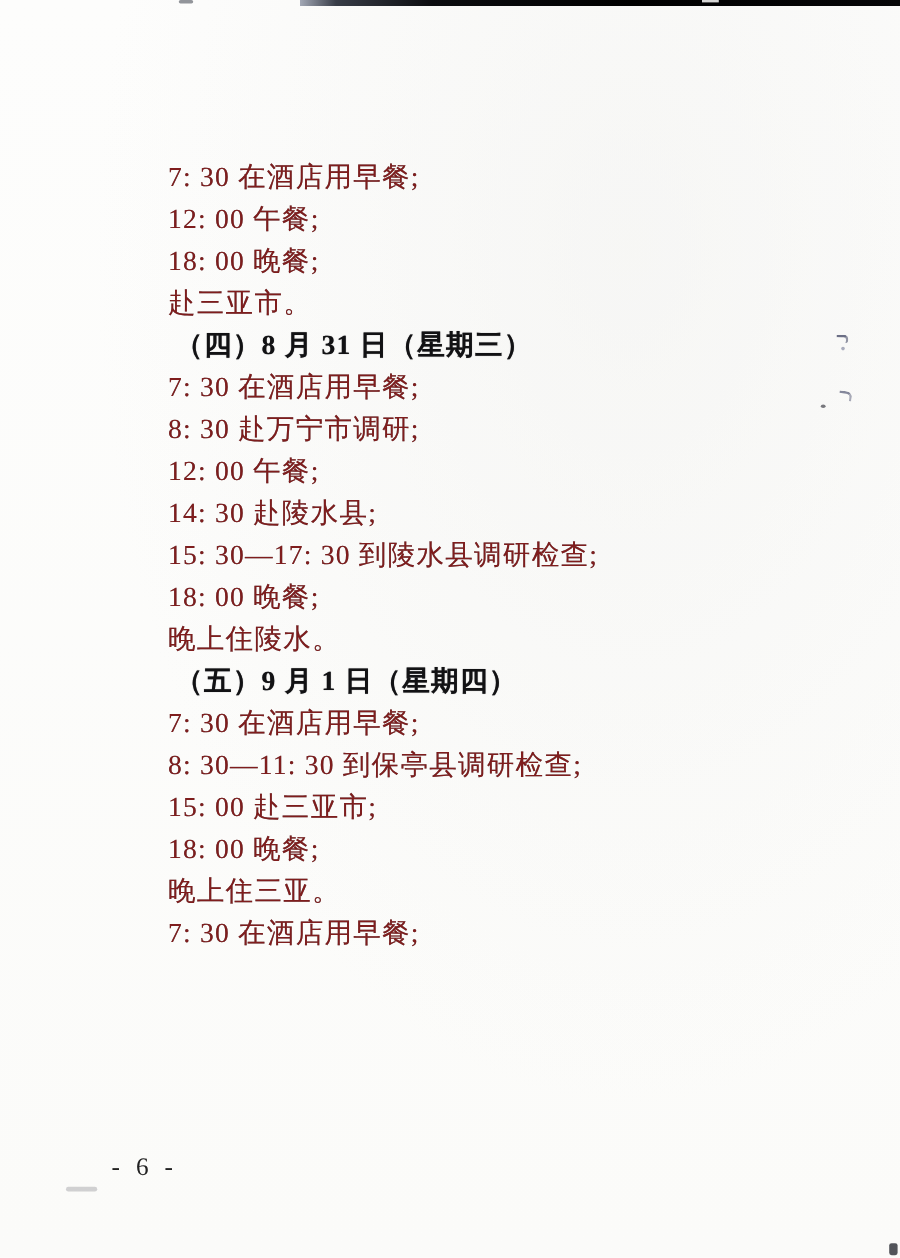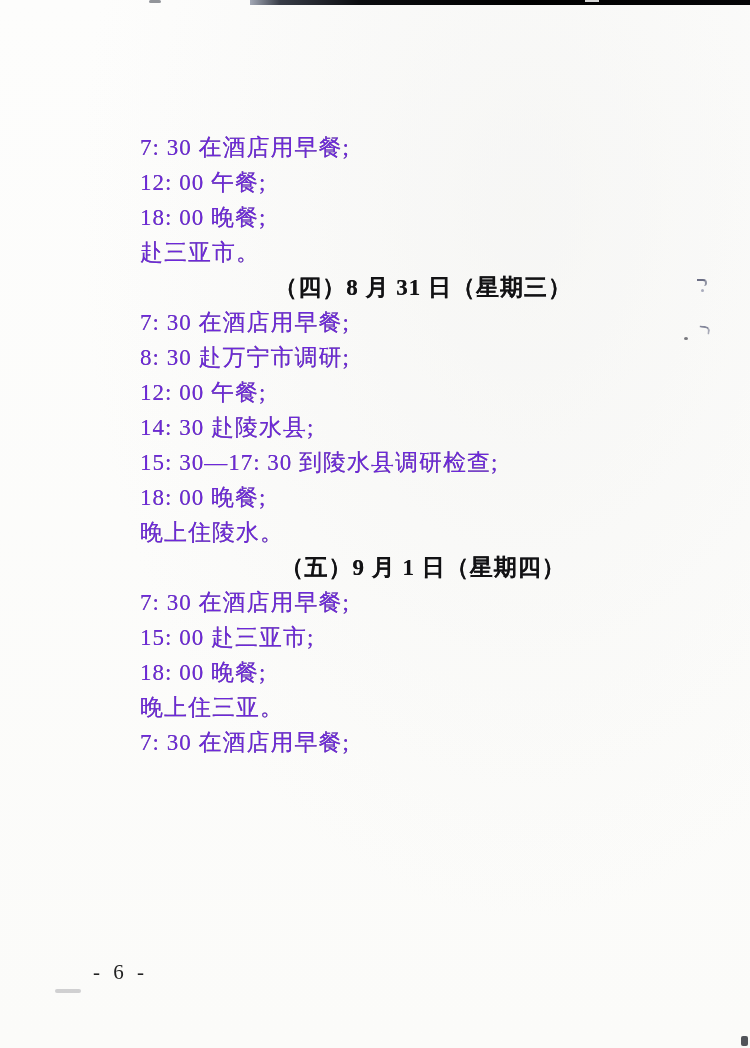--- a/index.html
+++ b/index.html
@@ -61,29 +61,28 @@
     left: 140px;
     top: 130px;
     width: 560px;
   }
   .line {
     height: 35px;
     line-height: 35px;
     font-size: 23px;
     letter-spacing: 1px;
     white-space: pre;
-    color: #6d28d9;
+    color: #7f1d1d;
     text-shadow: 0 0 0.5px rgba(20,20,25,0.55);
   }
   .line.heading {
     font-weight: bold;
     margin-left: 6px;
     color: #121214;
     text-shadow: 0 0 0.6px rgba(10,10,15,0.7);
-    text-align: center;
   }
   
   .footer {
     position: absolute;
     left: 93px;
     top: 960px;
     font-size: 21px;
     letter-spacing: 4px;
     color: #222;
     white-space: pre;
@@ -164,20 +163,21 @@
     <div class="line heading">（四）8 月 31 日（星期三）</div>
     <div class="line">7: 30 在酒店用早餐;</div>
     <div class="line">8: 30 赴万宁市调研;</div>
     <div class="line">12: 00 午餐;</div>
     <div class="line">14: 30 赴陵水县;</div>
     <div class="line">15: 30—17: 30 到陵水县调研检查;</div>
     <div class="line">18: 00 晚餐;</div>
     <div class="line">晚上住陵水。</div>
     <div class="line heading">（五）9 月 1 日（星期四）</div>
     <div class="line">7: 30 在酒店用早餐;</div>
+    <div class="line">8: 30—11: 30 到保亭县调研检查;</div>
     <div class="line">15: 00 赴三亚市;</div>
     <div class="line">18: 00 晚餐;</div>
     <div class="line">晚上住三亚。</div>
     <div class="line">7: 30 在酒店用早餐;</div>
   </div>
 
 <div class="footer">- 6 -</div>
 
 <div class="smudge smudge-a"></div>
 <div class="smudge smudge-b"></div>

